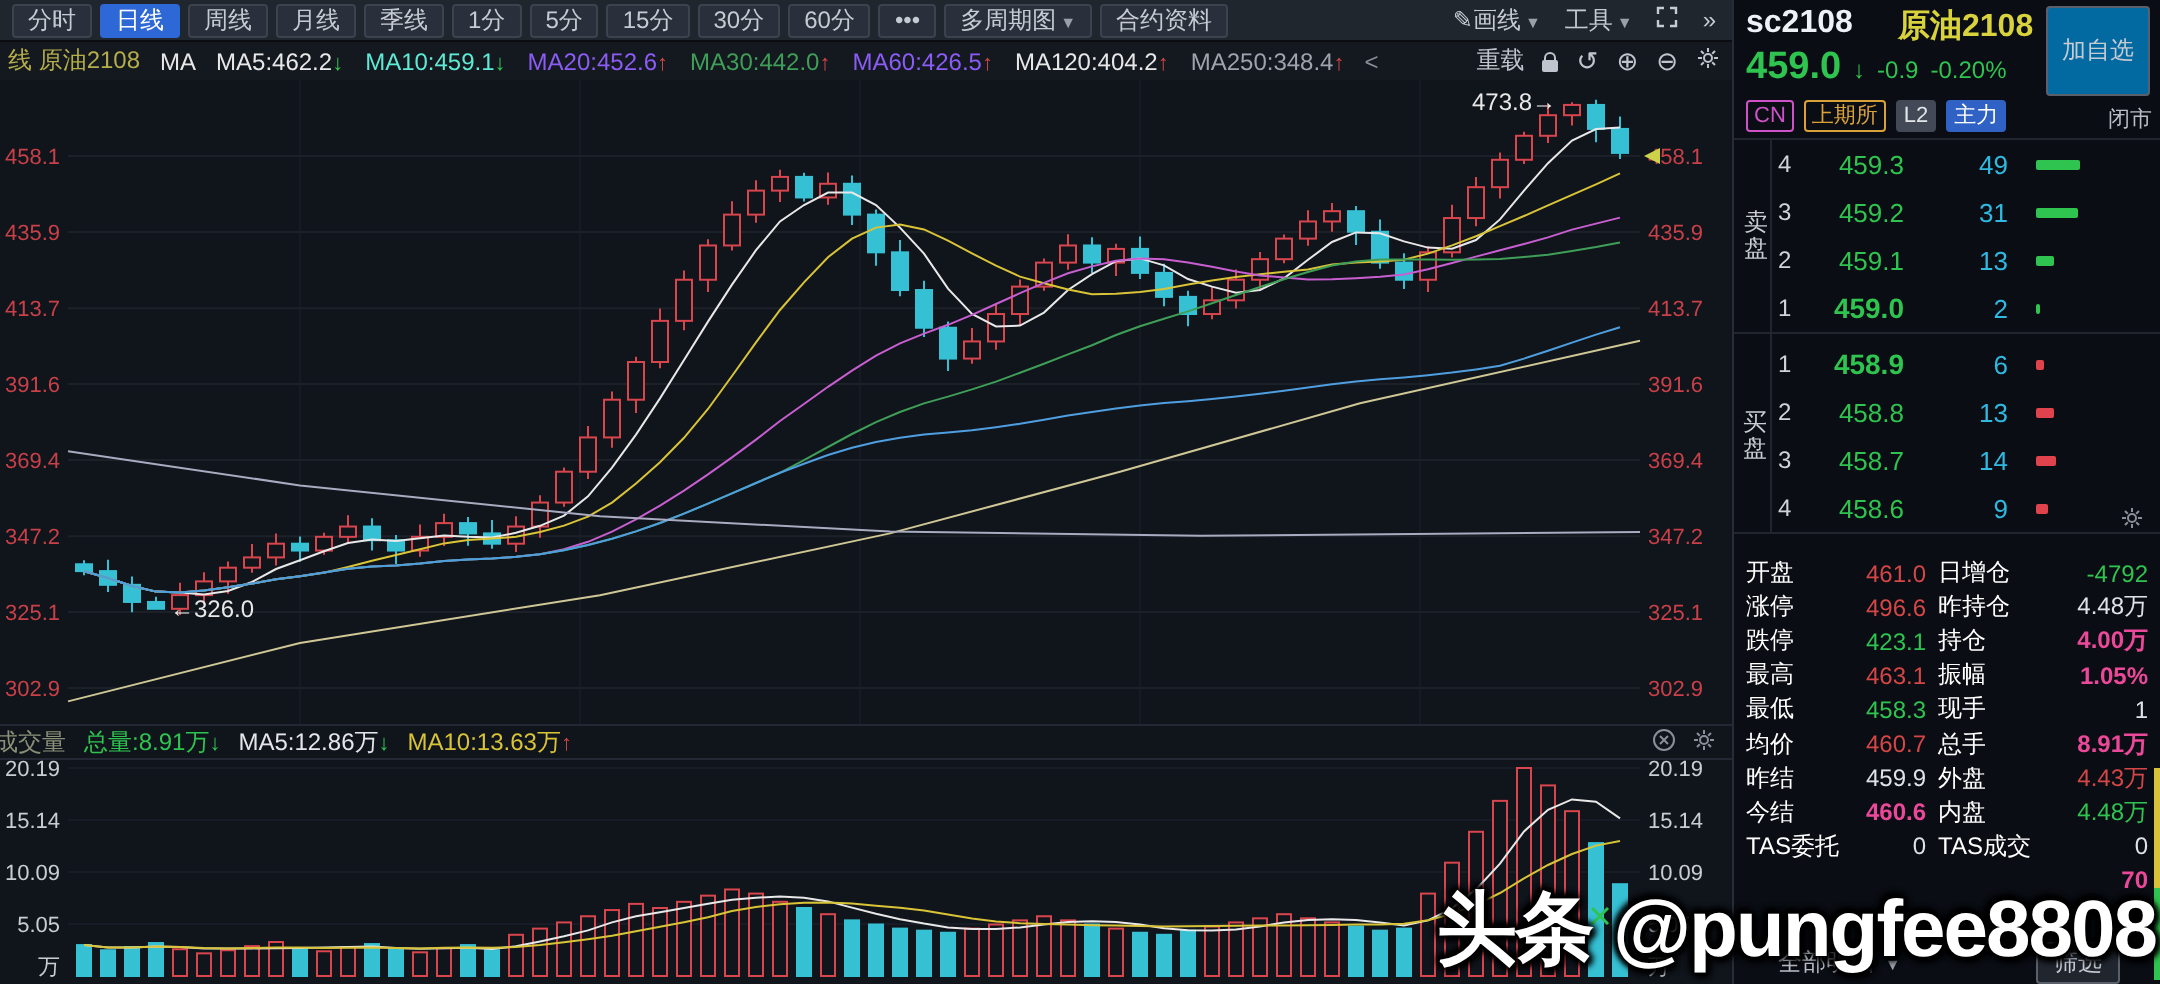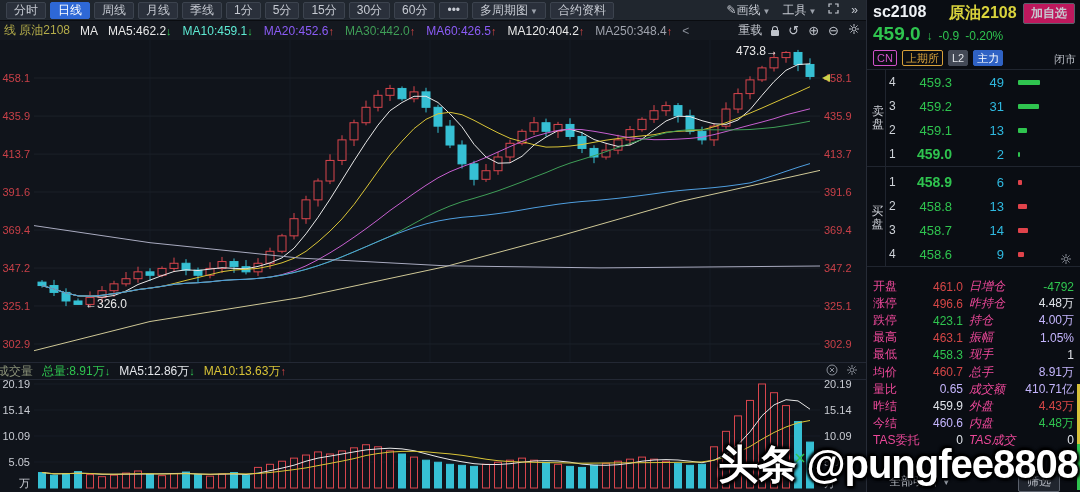--- a/index.html
+++ b/index.html
@@ -24,22 +24,22 @@
   
   .chart-wrap{position:absolute;left:0;top:40px;width:866px;height:452px;background:#10141b;}
   .vol-header{position:absolute;left:0;top:364px;width:866px;height:15px;display:flex;align-items:center;
               gap:9px;padding-left:0;box-sizing:border-box;font-size:12px;z-index:5;white-space:nowrap;}
   .vh-icons{margin-left:auto;display:flex;gap:8px;padding-right:8px;align-items:center;}
   
   .panel{position:absolute;left:866px;top:0;width:214px;height:492px;background:#0a0d13;
          border-left:1px solid #272c37;box-sizing:border-box;}
   .p-sym{position:absolute;left:6px;top:3px;font-size:16px;font-weight:bold;color:#eef1f5;}
   .p-name{position:absolute;left:82px;top:3px;font-size:16px;font-weight:bold;color:#d8d23c;}
-  .p-add{position:absolute;right:5px;top:3px;padding:1px 7px;font-size:12px;color:#c6cad2;
-         border:1px solid #5a606b;border-radius:2px;background:#be185d;cursor:default;font-weight:bold;}
+  .p-add{position:absolute;right:5px;top:3px;padding:13px 7px;font-size:12px;color:#c6cad2;
+         border:1px solid #5a606b;border-radius:2px;background:#0369a1;cursor:default;}
   .p-price-row{position:absolute;left:6px;top:23px;display:flex;align-items:baseline;gap:6px;}
   .p-price{font-size:19px;font-weight:bold;color:#2fc44f;}
   .p-chg{font-size:12px;color:#2fc44f;}
   .badges{position:absolute;left:6px;top:50px;display:flex;gap:5px;}
   .badge{font-size:11px;height:14px;line-height:14px;padding:0 3px;border-radius:2px;}
   .b-cn{color:#d052c8;border:1px solid #d052c8;}
   .b-shfe{color:#d8a13a;border:1px solid #d8a13a;}
   .b-l2{color:#e2e5ea;background:#434956;border:1px solid #434956;}
   .b-main{color:#fff;background:#2f62c4;border:1px solid #2f62c4;}
   .p-status{position:absolute;right:4px;top:52px;font-size:11px;color:#b9bdc5;}
@@ -51,24 +51,24 @@
   .ob-price.best{font-weight:bold;font-size:14px;}
   .ob-qty{text-align:right;color:#2fb9e0;font-size:13px;}
   .ob-barcell{padding-left:14px;}
   .ob-bar{height:5px;border-radius:1px;}
   .side-label{position:absolute;left:4px;width:13px;font-size:12px;color:#c9ccd3;line-height:13px;
               word-break:break-all;text-align:center;}
   .ob-vline{position:absolute;left:18px;top:70px;height:196px;width:1px;background:#20252f;}
   .ob-hline{position:absolute;left:0;width:214px;height:1px;background:#20252f;}
   .stats{position:absolute;left:6px;right:6px;top:278px;}
   .st-row{display:grid;grid-template-columns:46px 44px 56px 1fr;height:17.1px;align-items:center;font-size:12px;}
-  .st-label{color:#ec4899;white-space:nowrap;}
+  .st-label{color:#ffffff;white-space:nowrap;}
   .st-val{text-align:right;white-space:nowrap;}
-  .st-rlabel{padding-left:6px;font-style:italic;}
-  .c-red{color:#d54646;} .c-green{color:#2fc44f;} .c-cyan{color:#c4b5fd;} .c-white{color:#dfe2e8;}
+  .st-rlabel{padding-left:6px;}
+  .c-red{color:#d54646;} .c-green{color:#2fc44f;} .c-cyan{color:#ec4899;font-weight:bold;} .c-white{color:#dfe2e8;}
   .p-footer{position:absolute;left:0;right:16px;top:471px;height:21px;display:flex;align-items:center;}
   .p-detail{margin-left:22px;color:#b9bdc5;font-size:12px;}
   .p-filter{position:absolute;right:4px;top:0;padding:1px 8px;font-size:12px;color:#c6cad2;
             border:1px solid #5a606b;border-radius:2px;background:#20252e;}
   .sb-seg{position:absolute;right:0;width:3px;}
   
   .watermark{position:absolute;right:2px;bottom:0px;font-size:40px;font-weight:bold;color:#fff;z-index:50;
              white-space:nowrap;letter-spacing:-1px;
              text-shadow:2px 0 3px #000,-2px 0 3px #000,0 2px 3px #000,0 -2px 3px #000,2px 2px 3px #000,-2px -2px 3px #000;}
   .yellowtxt{color:#b5ad4a;}
@@ -535,26 +535,20 @@
           <span class="st-label st-rlabel">现手</span>
           <span class="st-val c-white">1</span>
         </div>
         <div class="st-row">
           <span class="st-label">均价</span>
           <span class="st-val c-red">460.7</span>
           <span class="st-label st-rlabel">总手</span>
           <span class="st-val c-cyan">8.91万</span>
         </div>
         <div class="st-row">
-          <span class="st-label">量比</span>
-          <span class="st-val c-cyan">0.65</span>
-          <span class="st-label st-rlabel">成交额</span>
-          <span class="st-val c-cyan">410.71亿</span>
-        </div>
-        <div class="st-row">
           <span class="st-label">昨结</span>
           <span class="st-val c-white">459.9</span>
           <span class="st-label st-rlabel">外盘</span>
           <span class="st-val c-red">4.43万</span>
         </div>
         <div class="st-row">
           <span class="st-label">今结</span>
           <span class="st-val c-cyan">460.6</span>
           <span class="st-label st-rlabel">内盘</span>
           <span class="st-val c-green">4.48万</span>

